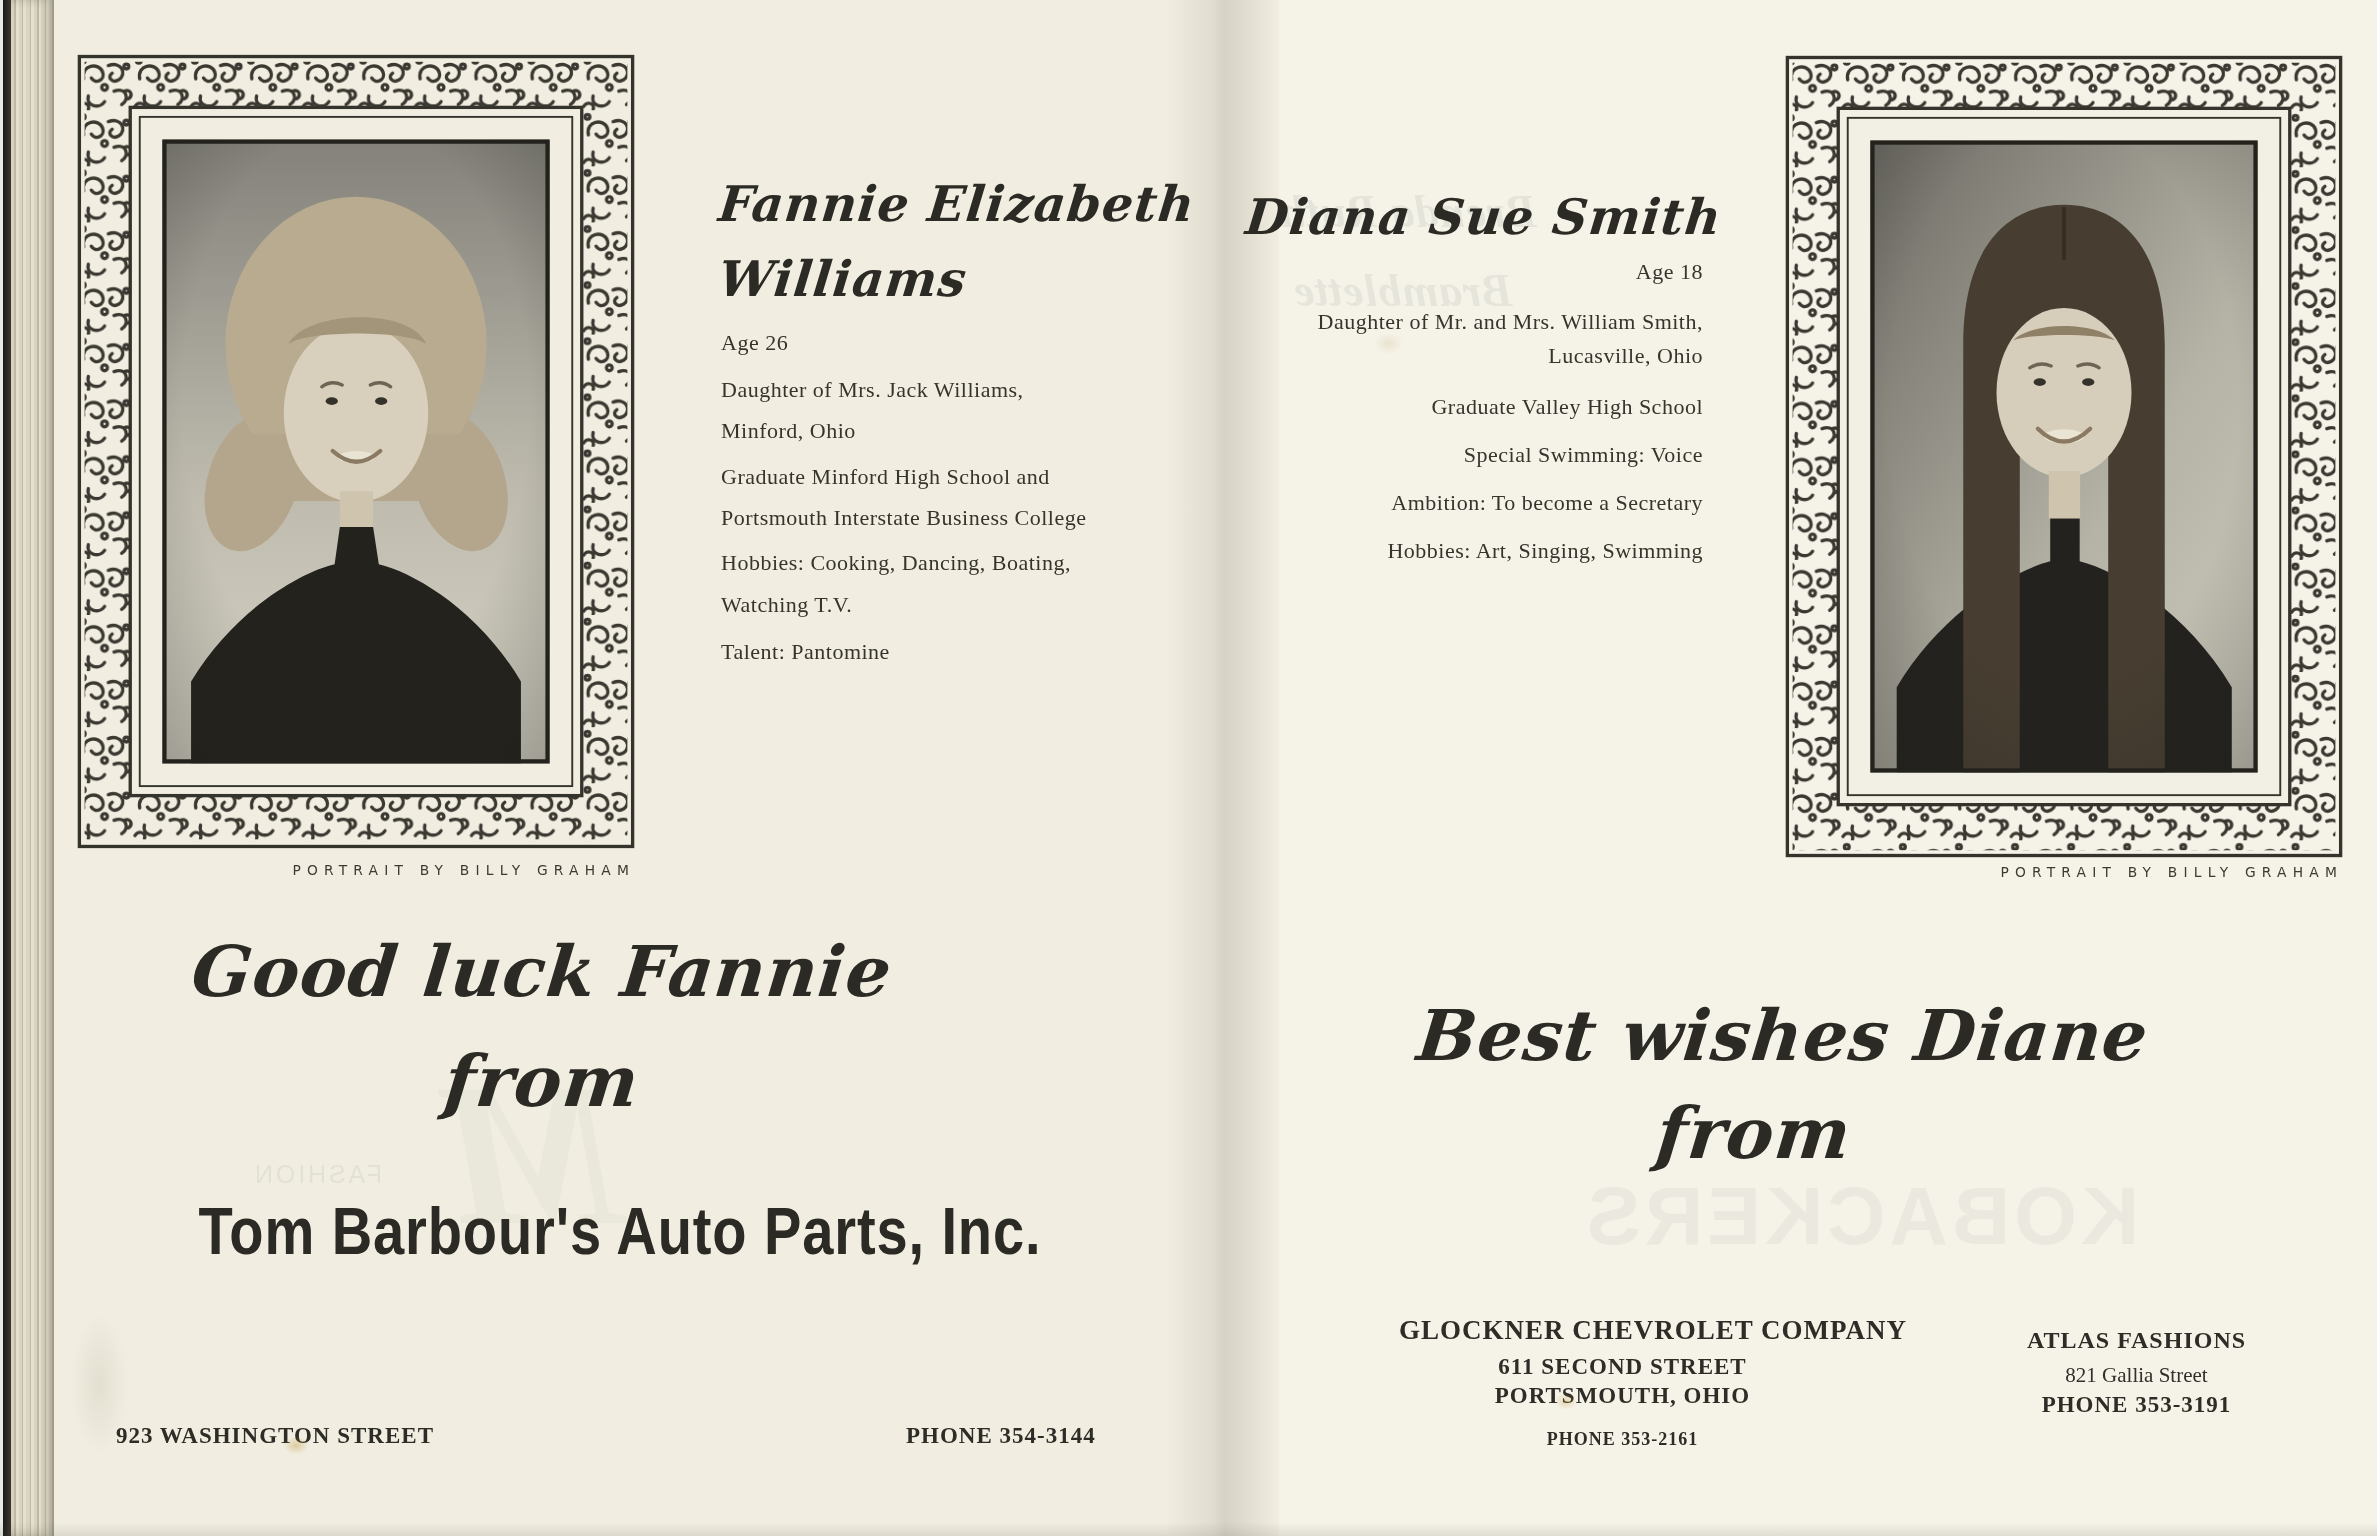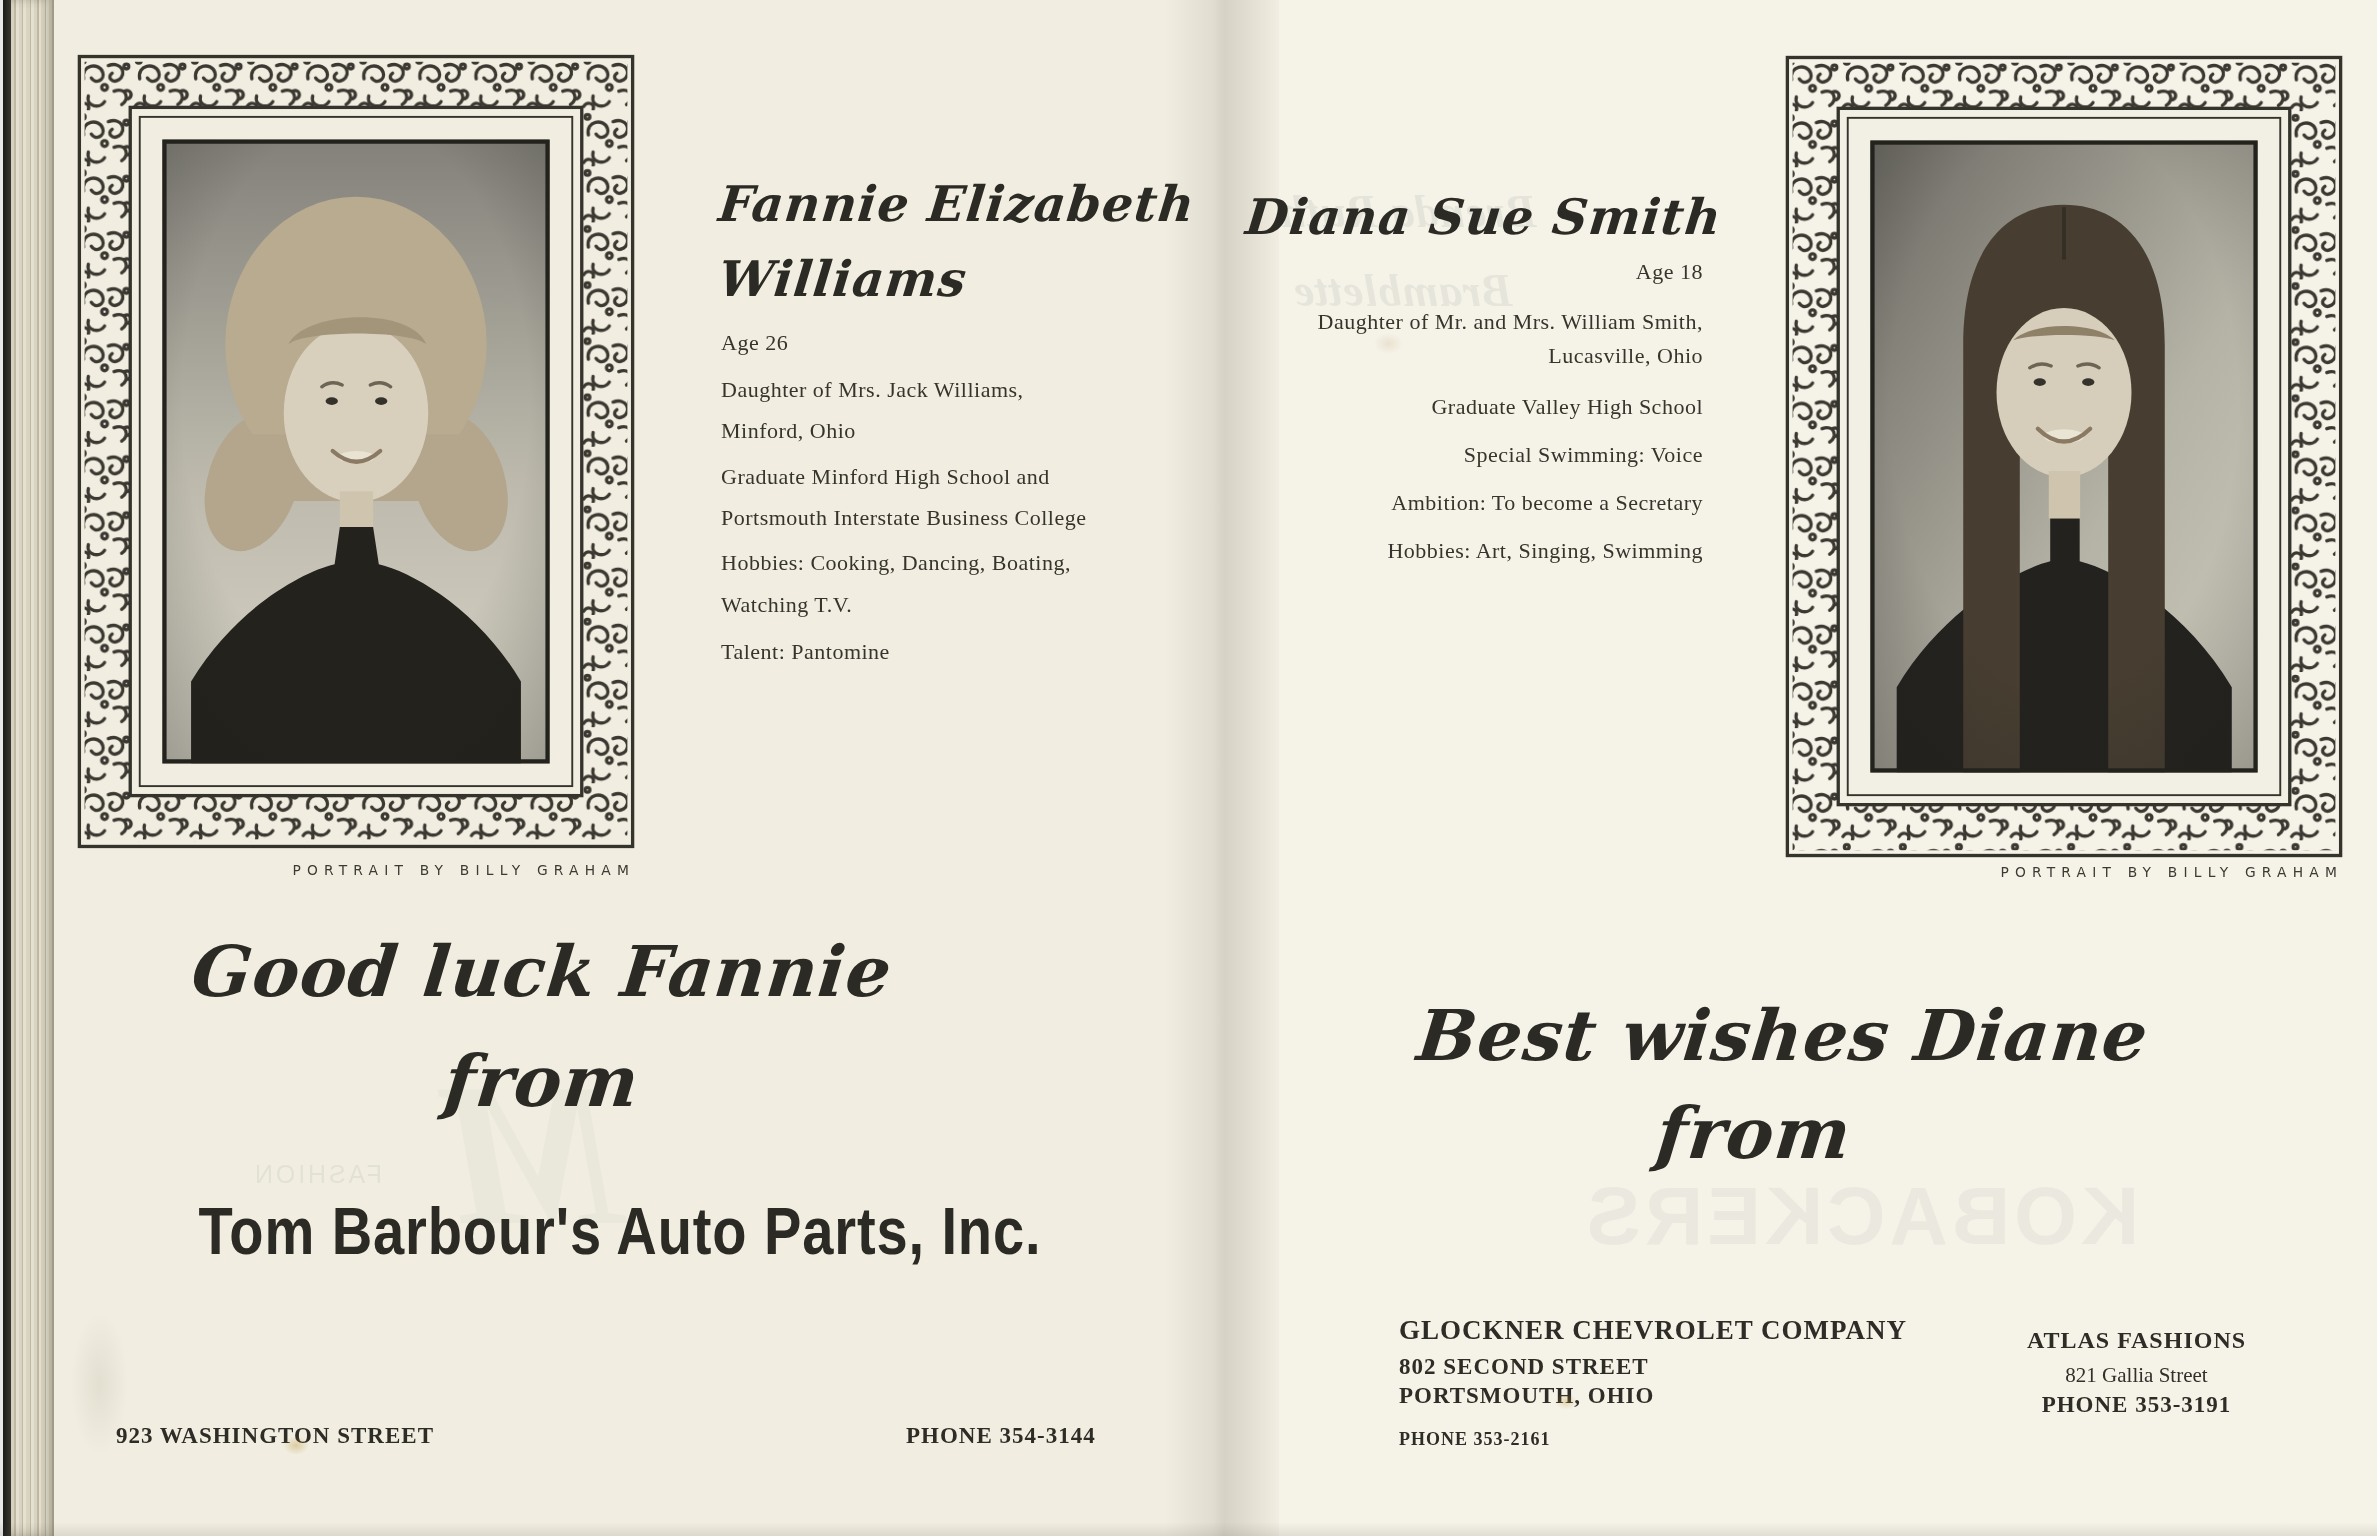--- a/index.html
+++ b/index.html
@@ -188,23 +188,23 @@
       <rect width="814" height="1329" fill="url(#vin-r)"></rect>
       <rect x="4" y="4" width="806" height="1321" fill="none" stroke="#23221d" stroke-width="9"></rect>
     </g>
   </svg>
 
   <div class="abs caption nowrap" style="left:1785px;top:864px;width:558px;text-align:right;">PORTRAIT BY BILLY GRAHAM</div>
 
   <div class="abs script nowrap" style="left:1360px;top:994px;width:846px;text-align:center;font-size:70px;">Best wishes Diane</div>
   <div class="abs script nowrap" style="left:1331px;top:1091px;width:846px;text-align:center;font-size:71px;">from</div>
 
-  <div class="abs" style="left:1399px;top:1315px;width:447px;text-align:left;">
+  <div class="abs" style="left:1399px;top:1315px;width:447px;text-align:center;">
     <div class="slab nowrap" style="font-size:27px;">GLOCKNER CHEVROLET COMPANY</div>
-    <div class="slab nowrap" style="font-size:23px;margin-top:7.6px;">802 SECOND STREET</div>
+    <div class="slab nowrap" style="font-size:23px;margin-top:7.6px;">611 SECOND STREET</div>
     <div class="slab nowrap" style="font-size:23px;margin-top:3.8px;">PORTSMOUTH, OHIO</div>
     <div class="slab nowrap" style="font-size:18px;margin-top:20px;">PHONE 353-2161</div>
   </div>
 
   <div class="abs" style="left:1989px;top:1327px;width:295px;text-align:center;">
     <div class="slab nowrap" style="font-size:24px;">ATLAS FASHIONS</div>
     <div class="nowrap" style="font-family:'Liberation Serif',serif;font-size:21px;margin-top:8.6px;color:#32302a;">821 Gallia Street</div>
     <div class="slab nowrap" style="font-size:23px;margin-top:4.8px;">PHONE 353-3191</div>
   </div>
 

